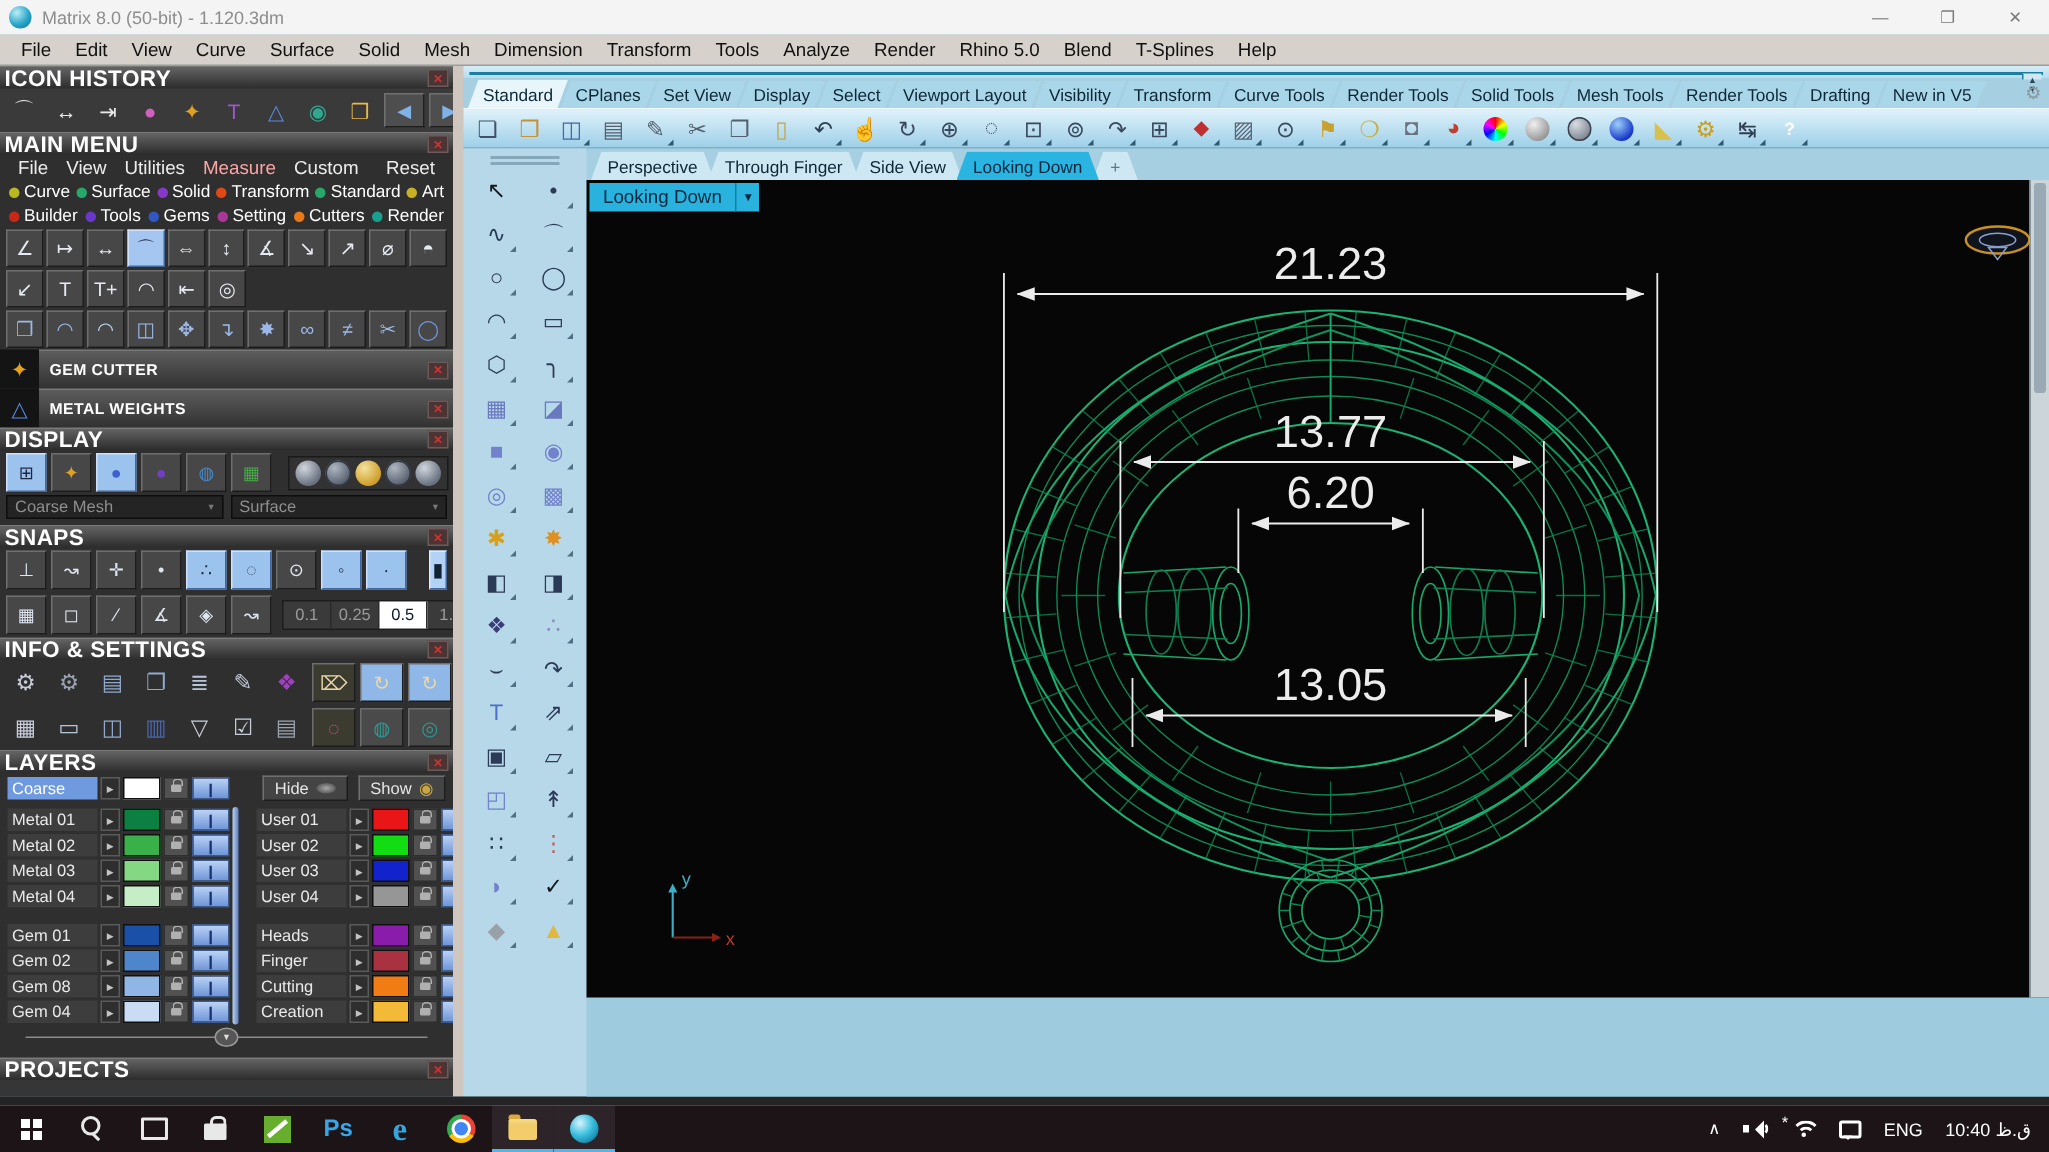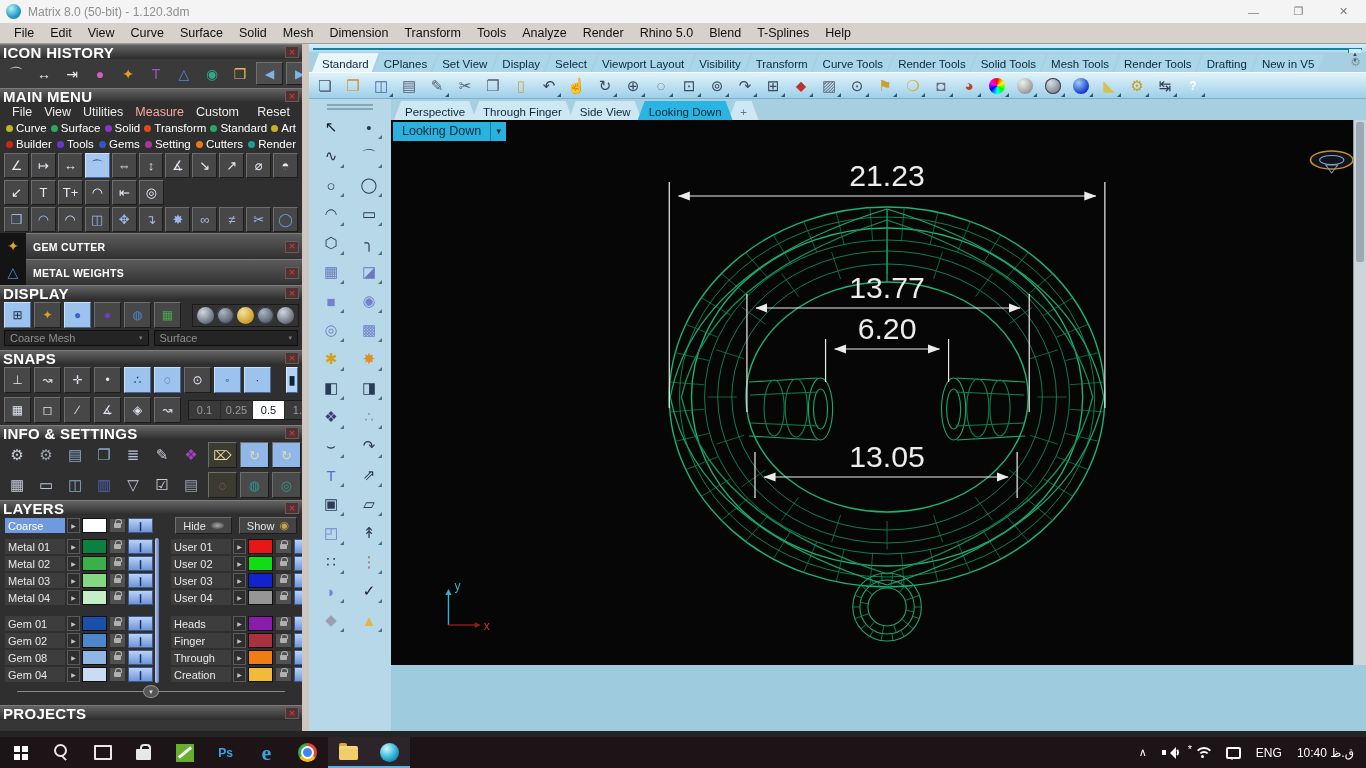--- a/index.html
+++ b/index.html
@@ -141,21 +141,21 @@
   .css-start::before { content:""; width:6px; height:6px; background:#fff; box-shadow:8px 0 0 #fff, 0 8px 0 #fff, 8px 8px 0 #fff; display:block; margin:-8px 0 0 -8px; }
   .css-search { position:relative; }
   .css-search::before { content:""; position:absolute; top:7px; left:13px; width:9px; height:9px; border:2px solid #e8e8e8; border-radius:50%; }
   .css-search::after { content:""; position:absolute; top:18px; left:22px; width:2px; height:6px; background:#e8e8e8; transform:rotate(-45deg); }
   .css-taskview::before { content:""; width:14px; height:11px; border:2px solid #e8e8e8; border-radius:1px; display:block; }
   .css-store { position:relative; }
   .css-store::before { content:""; position:absolute; top:12px; left:13px; width:15px; height:11px; background:#e8e8e8; border-radius:1px; }
   .css-store::after { content:""; position:absolute; top:7px; left:17px; width:7px; height:6px; border:2px solid #e8e8e8; border-bottom:none; border-radius:4px 4px 0 0; }
   .css-greenapp::before { content:""; width:18px; height:18px; background:#67ae2e; display:block; position:relative; }
   .css-greenapp::after { content:""; position:absolute; width:16px; height:3px; background:#fff; transform:rotate(-40deg); }
-  .css-ps { font-size:12px; font-weight:bold; color:#37a6e8; }
+  .css-ps { font-size:16px; font-weight:bold; color:#37a6e8; }
   .css-ps::before { content:""; position:absolute; width:21px; height:21px; background:#0a1e2e; border:1px solid #2f6c9e; z-index:-1; }
   .css-edge { color:#38a6dc; font-family:"Liberation Serif", serif; font-weight:bold; font-size:22px; }
   .css-chrome::before { content:""; width:19px; height:19px; border-radius:50%; background:conic-gradient(#ea4335 0 120deg, #fbbc05 120deg 240deg, #34a853 240deg 360deg); display:block; }
   .css-chrome::after { content:""; position:absolute; width:9px; height:9px; background:#4285f4; border:2px solid #fff; border-radius:50%; }
   .css-folder::before { content:""; width:19px; height:14px; background:linear-gradient(#f8dc82,#dca83e); border-radius:1px 2px 2px 2px; display:block; box-shadow:inset 0 -9px 0 #f3cd6a; }
   .css-folder::after { content:""; position:absolute; top:6px; left:11px; width:8px; height:3px; background:#dca83e; border-radius:2px 2px 0 0; }
   .css-matrix::before { content:""; width:19px; height:19px; border-radius:50%; background:radial-gradient(circle at 35% 30%, #d8f4fc, #3cc0e0 45%, #0a7aa0 85%); display:block; }
   .tray { margin-left:auto; display:flex; align-items:center; gap:15px; padding-right:12px; color:#fff; font-size:12px; }
   .tray-chevron { font-size:11px; }
   .icon-volume { position:relative; width:17px; height:13px; }
@@ -631,21 +631,21 @@
                 <div class="lrow">
                 <span class="lname">Finger</span>
                 <span class="larr">▶</span>
                 <span class="lsw" style="background: rgb(170, 50, 64);"></span>
                 <span class="llock">
                     <i class="lockicon"></i>
                   </span>
                 <span class="lcur">❙</span>
               </div>
                 <div class="lrow">
-                <span class="lname">Through</span>
+                <span class="lname">Cutting</span>
                 <span class="larr">▶</span>
                 <span class="lsw" style="background: rgb(242, 124, 20);"></span>
                 <span class="llock">
                     <i class="lockicon"></i>
                   </span>
                 <span class="lcur">❙</span>
               </div>
                 <div class="lrow">
                 <span class="lname">Creation</span>
                 <span class="larr">▶</span>

